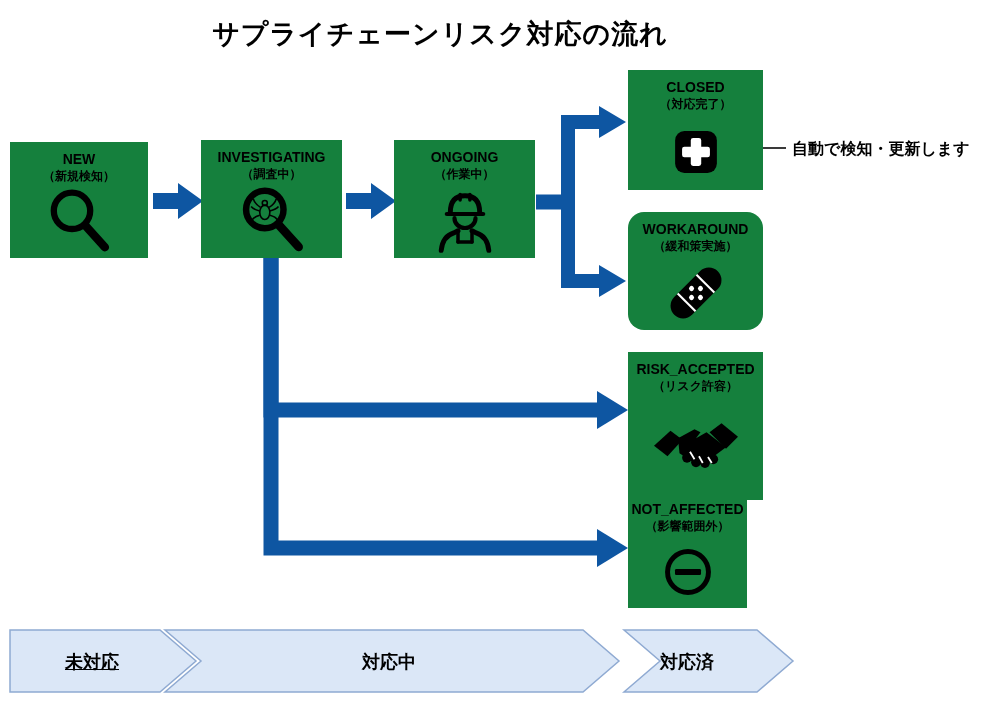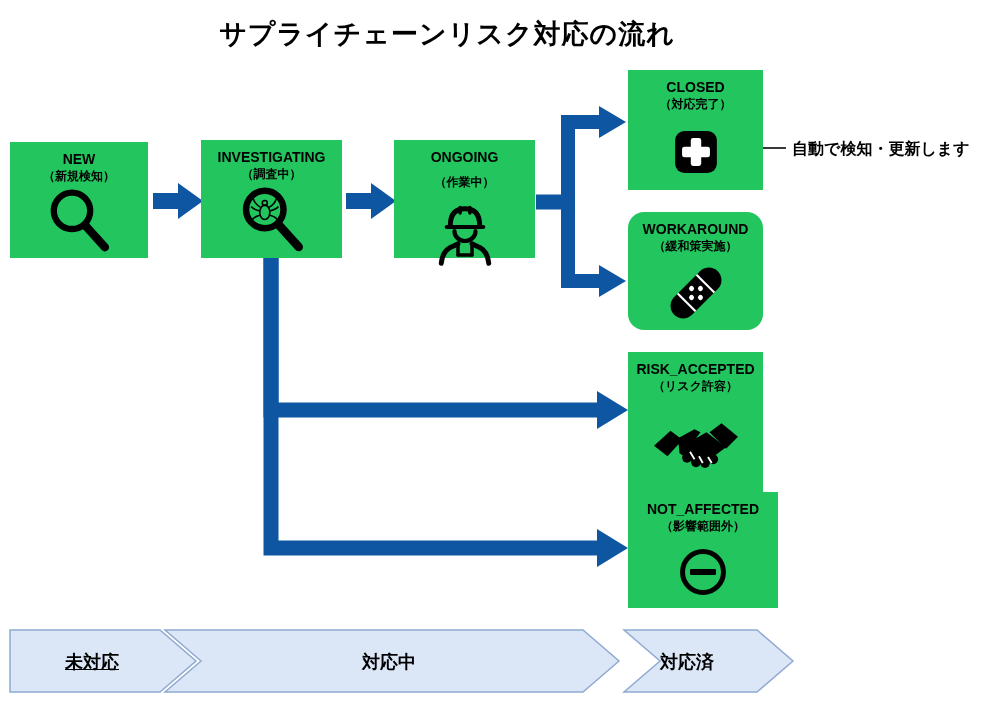--- a/index.html
+++ b/index.html
@@ -1,26 +1,26 @@
 <!DOCTYPE html>
 <html lang="ja"><head>
 <meta charset="utf-8">
 <style>
   html,body{margin:0;padding:0;background:#fff;}
   .canvas{
     position:relative;width:991px;height:701px;background:#ffffff;overflow:hidden;
     font-family:"Liberation Sans","DejaVu Sans",sans-serif;color:#000;
   }
   .title{
-    position:absolute;left:22px;top:16px;width:850px;text-align:center;
+    position:absolute;left:15px;top:16px;width:850px;text-align:center;
     font-size:27px;font-weight:bold;letter-spacing:1px;
   }
   .layer{position:absolute;left:0;top:0;width:991px;height:701px;}
   .node{
-    position:absolute;background:#22c55e;display:flex;flex-direction:column;
+    position:absolute;background:#15803d;display:flex;flex-direction:column;
     align-items:center;box-sizing:border-box;padding-top:9px;
   }
   .node-label{font-size:14px;font-weight:bold;line-height:17px;text-align:center;}
   .node-sublabel{font-size:12px;font-weight:bold;line-height:17px;text-align:center;}
   .node-icon{display:flex;align-items:center;justify-content:center;flex:1;}
   .annotation{
     position:absolute;left:792px;top:139px;font-size:16px;font-weight:bold;white-space:nowrap;
   }
   .phase-label{
     position:absolute;top:650px;font-size:18px;font-weight:bold;text-align:center;height:22px;
@@ -85,21 +85,21 @@
           <path d="M46,31 Q54,26 56,19"></path>
           <path d="M33,36 Q24,34 21,30"></path>
           <path d="M47,36 Q56,34 59,30"></path>
           <path d="M33,42 Q25,44 22,49"></path>
           <path d="M47,42 Q55,44 58,49"></path>
         </g>
       </svg>
     </div>
   </div>
 
-  <div class="node" style="left:394px;top:140px;width:141px;height:118px;gap:8px;">
+  <div class="node" style="left:394px;top:140px;width:141px;height:118px;">
     <div class="node-label">ONGOING</div>
     <div class="node-sublabel">（作業中）</div>
     <div class="node-icon">
       <svg width="72" height="70" viewBox="0 0 100 100">
         <g stroke="#000" fill="none" stroke-linecap="round">
           <path d="M29,38 Q29,14 50,14 Q71,14 71,38" stroke-width="7"></path>
           <path d="M43,12 V20 M57,12 V20" stroke-width="5"></path>
           <line x1="24" y1="40" x2="76" y2="40" stroke-width="6"></line>
           <path d="M35,46 a15,14 0 0 0 30,0" stroke-width="6"></path>
           <path d="M16,92 Q18,72 34,67 L40,64 M84,92 Q82,72 66,67 L60,64" stroke-width="7"></path>
@@ -152,21 +152,21 @@
           <circle cx="48" cy="54" r="6.5"></circle>
           <circle cx="60" cy="60" r="6.5"></circle>
           <circle cx="72" cy="61" r="6.5"></circle>
           <circle cx="83" cy="56" r="6.5"></circle>
         </g>
         <path d="M52,46 l6,10 M64,52 l5,9 M76,53 l5,8" stroke="#fff" stroke-width="2.4" fill="none"></path>
       </svg>
     </div>
   </div>
 
-  <div class="node" style="left:628px;top:492px;width:150px;height:116px;">
+  <div class="node" style="left:628px;top:492px;width:119px;height:116px;">
     <div class="node-label">NOT_AFFECTED</div>
     <div class="node-sublabel">（影響範囲外）</div>
     <div class="node-icon">
       <svg width="64" height="62" viewBox="0 0 100 100">
         <circle cx="50" cy="50" r="33" fill="none" stroke="#000" stroke-width="8"></circle>
         <rect x="29" y="45" width="42" height="10" rx="2" fill="#000"></rect>
       </svg>
     </div>
   </div>
 

